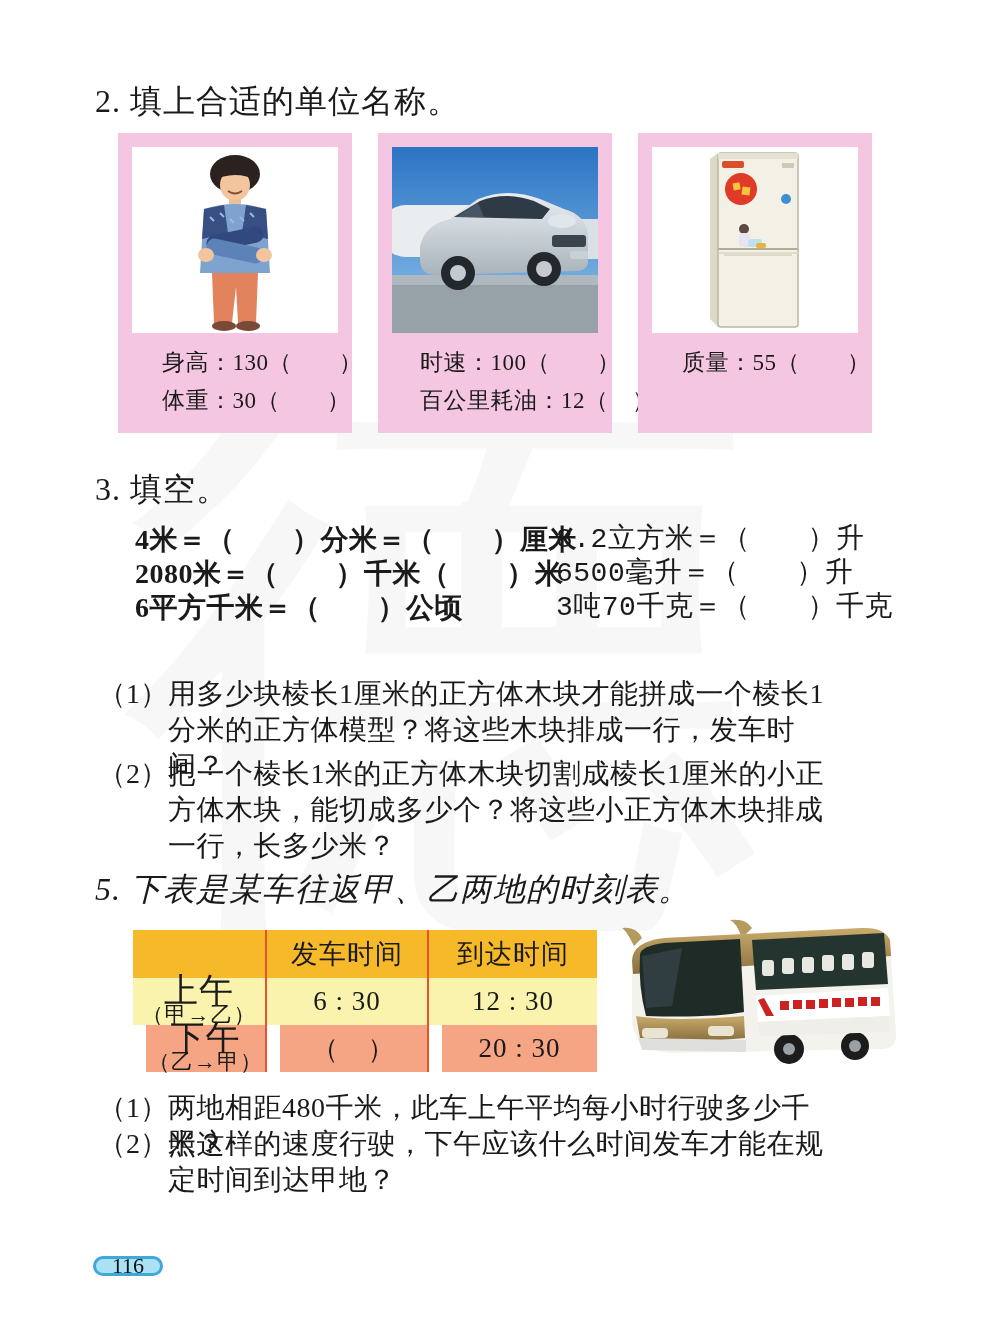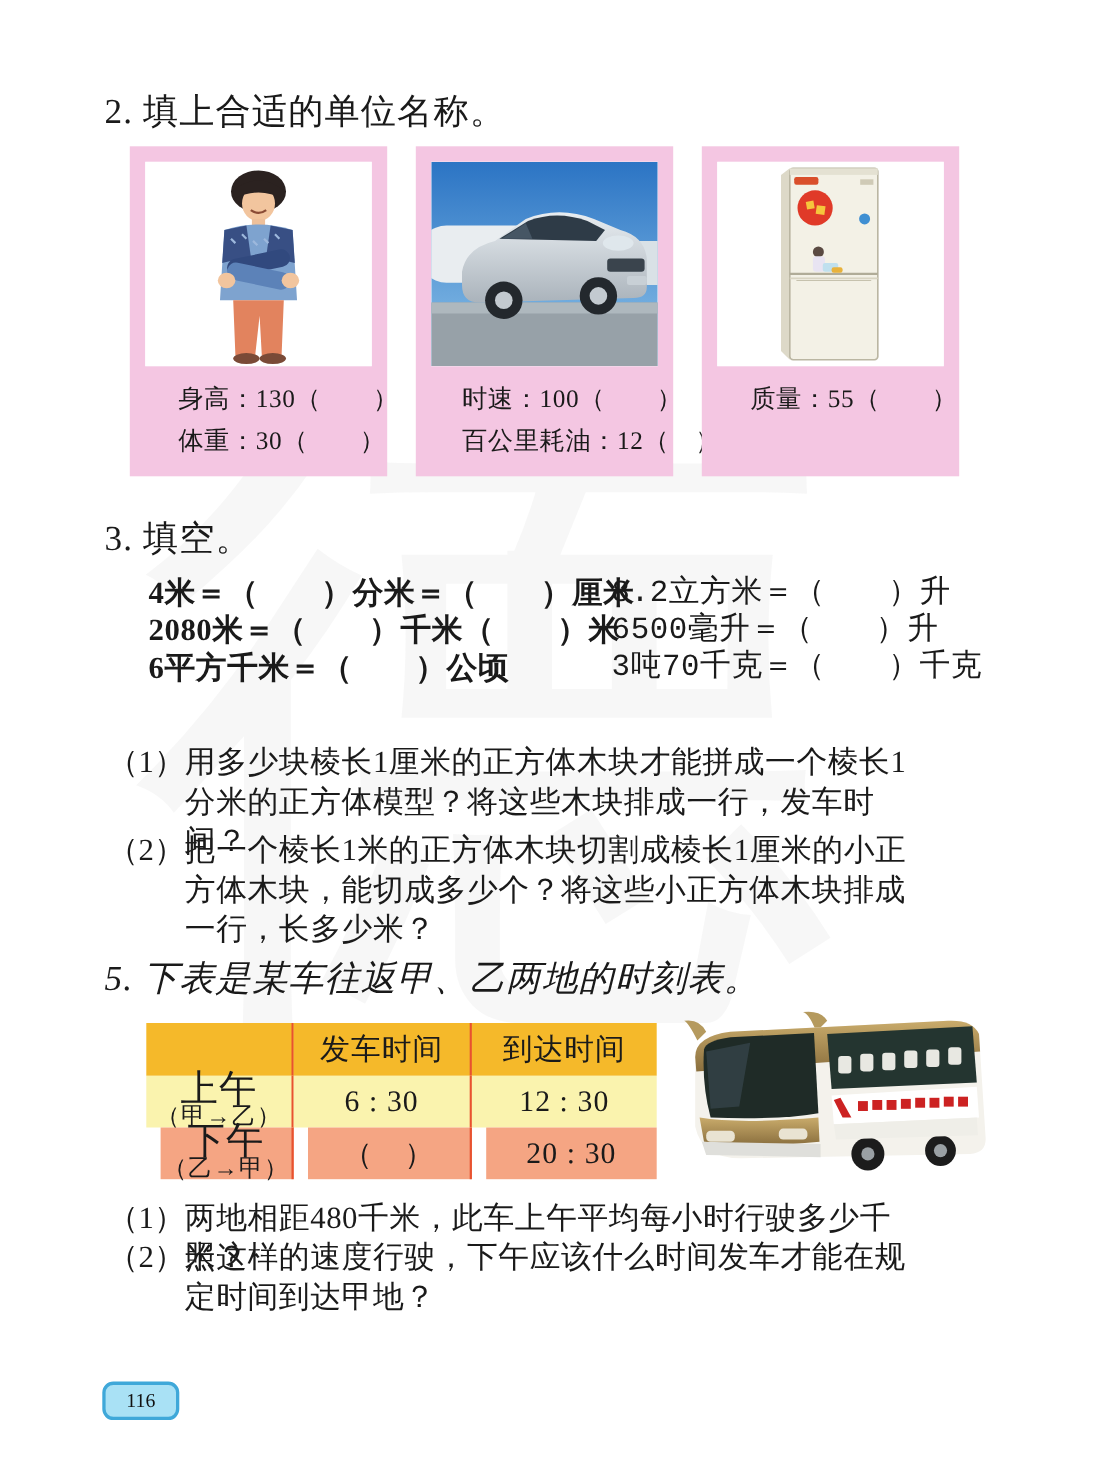--- a/index.html
+++ b/index.html
@@ -51,24 +51,24 @@
   .tcell.sep { border-right:2px solid #E8522F; }
   .thead { background:#F5B92A; }
   .trow1 { background:#FAF3AE; }
   .trow2 { background:#F5A583;margin-left:13px; }
   .rowlabel-main { font-size:34px; line-height:26px; }
   .rowlabel-sub { font-size:22px; line-height:22px; }
 
   .bus { position:absolute; left:612px; top:916px; z-index:2; }
 
   
-  .page-badge { position:absolute; left:93px; top:1256px; width:70px; height:35px;
+  .page-badge { position:absolute; left:93px; top:1256px; width:70px; height:20px;
     background:#A9E1F5; border:3px solid #3FA8D9; border-radius:10px;
     display:flex; align-items:center; justify-content:center;
-    font-size:18px; color:#111; z-index:2; }
+    font-size:22px; color:#111; z-index:2; }
 </style>
 </head>
 <body>
 
 <div class="page">
 
   <div class="watermark">德</div>
 
   <div class="qtitle" id="q2-title">2. 填上合适的单位名称。</div>
 

